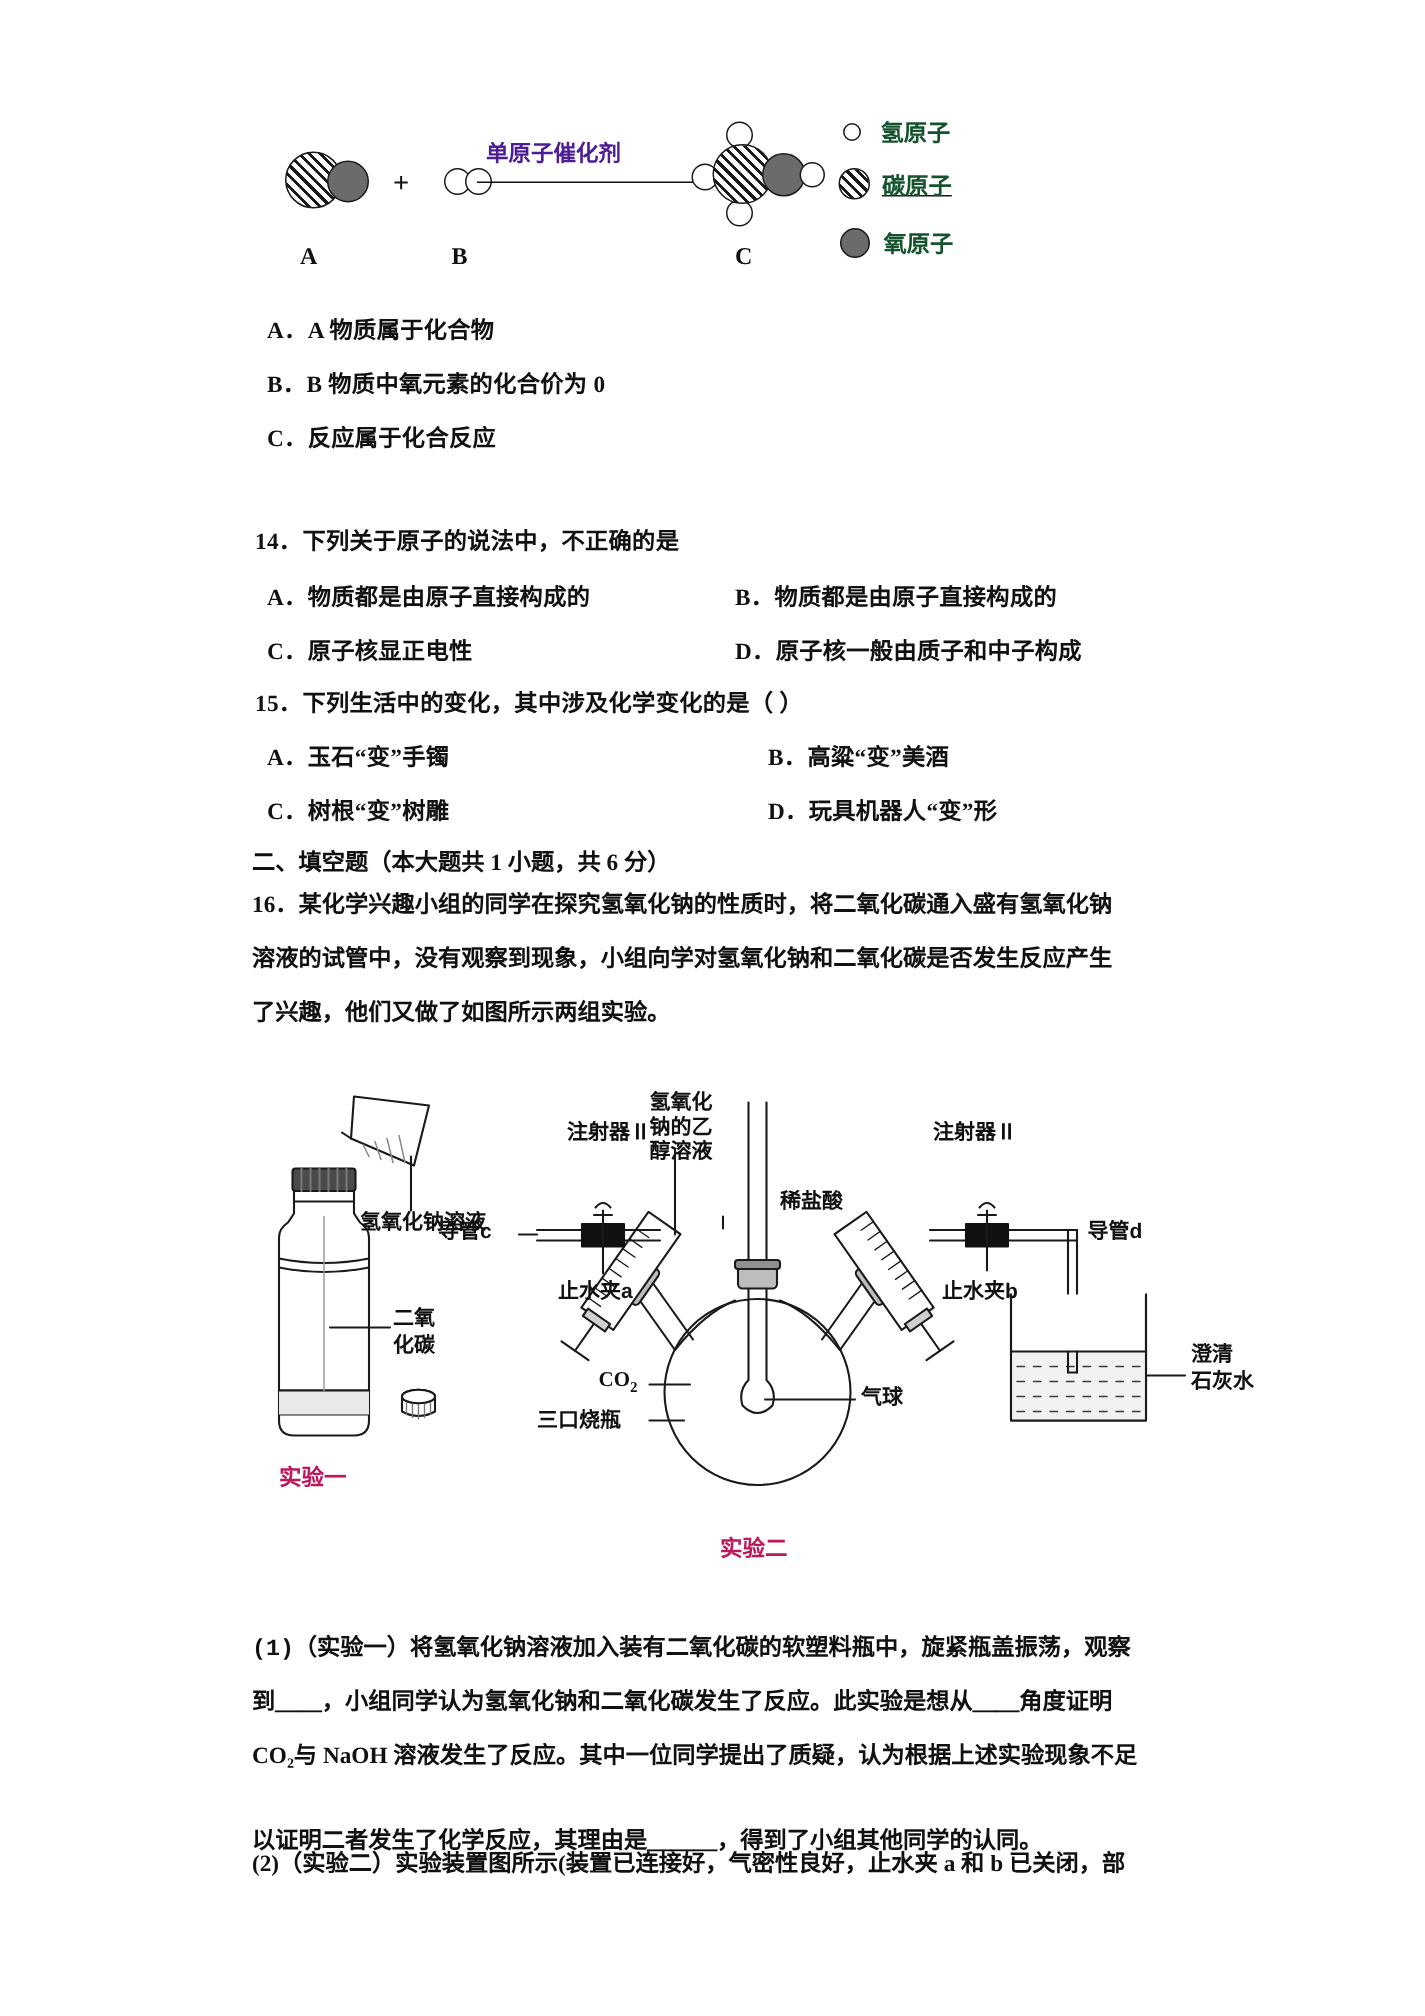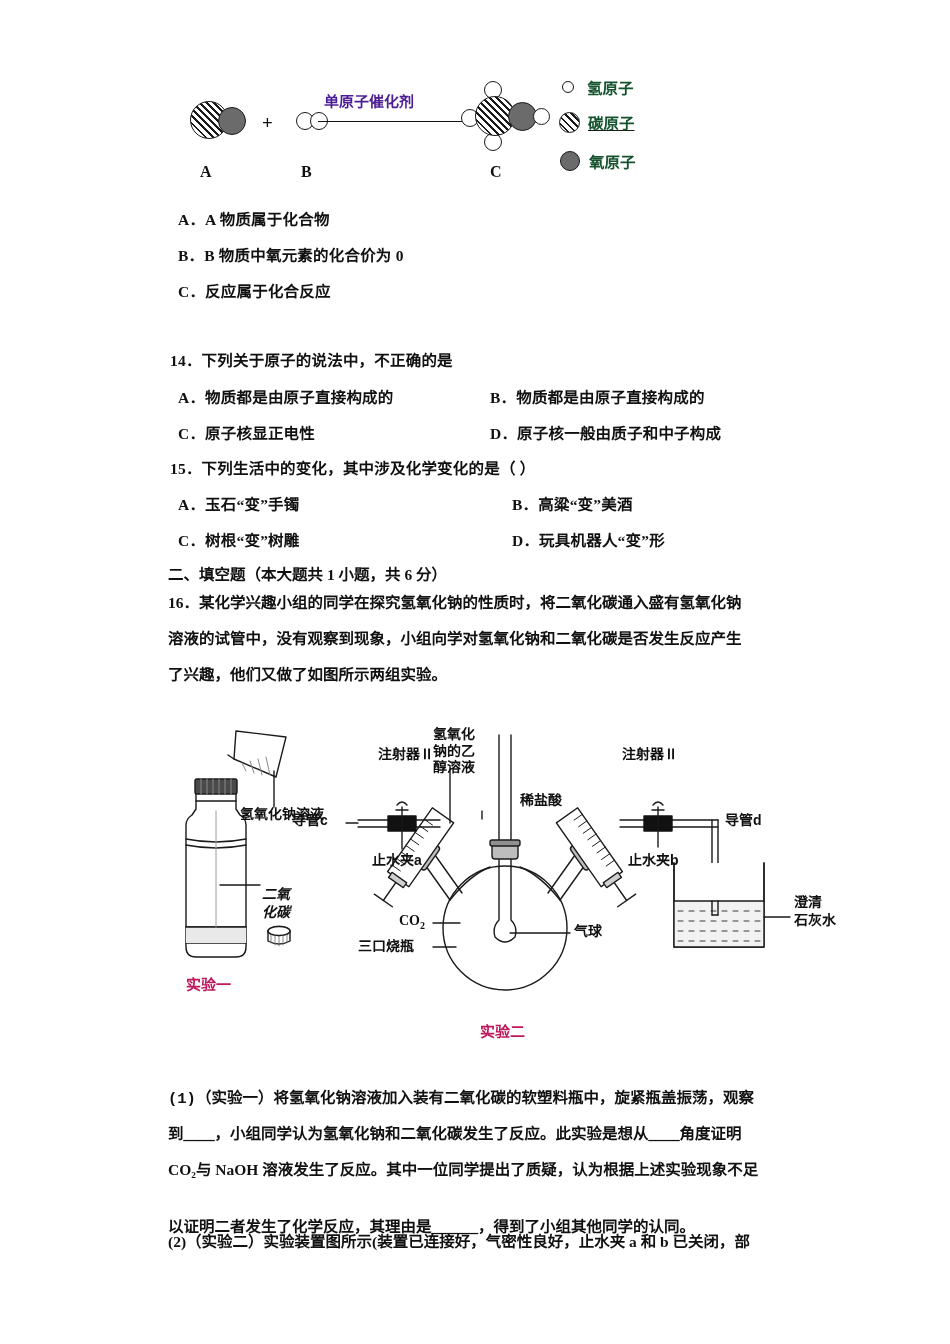--- a/index.html
+++ b/index.html
@@ -409,21 +409,21 @@
 
         <line x1="283" y1="208" x2="310" y2="208"></line>
         <line x1="283" y1="232" x2="306" y2="232"></line>
         <line x1="360" y1="218" x2="420" y2="218"></line>
 
         <line x1="332" y1="96" x2="332" y2="104"></line>
       </g>
     </svg>
 
     <div class="fig-label" style="left:90px; top:92px;">氢氧化钠溶液</div>
-    <div class="fig-label" style="left:112px; top:172px; text-align:center;font-style:italic;">
+    <div class="fig-label" style="left:112px; top:156px; text-align:center;">
       <div>二氧</div>
       <div style="margin-top:3px;">化碳</div>
     </div>
     <div class="caption" style="left:36px; top:258px;">实验一</div>
 
     <div class="fig-label" style="left:228px; top:32px;">注射器Ⅱ</div>
     <div class="fig-label" style="left:472px; top:32px;">注射器Ⅱ</div>
 
     <div class="fig-label" style="left:283px; top:12px;">
       <div>氢氧化</div>

